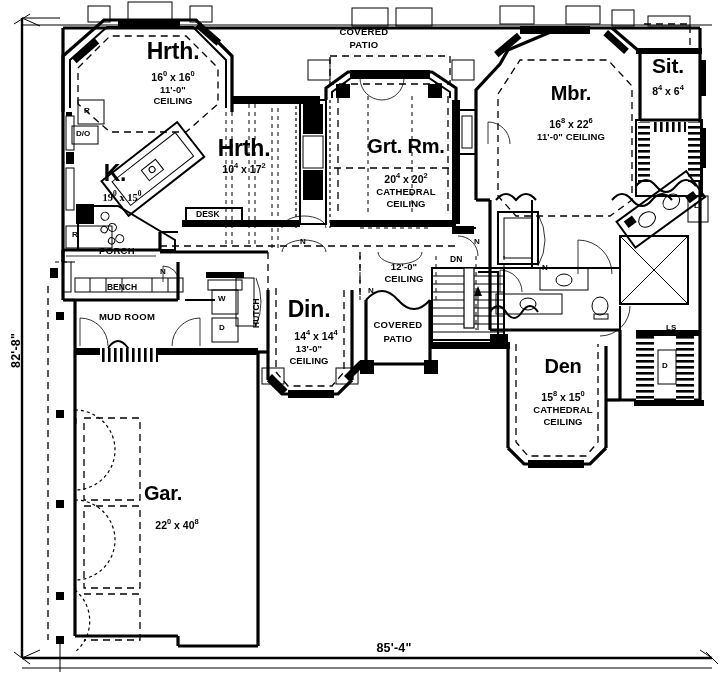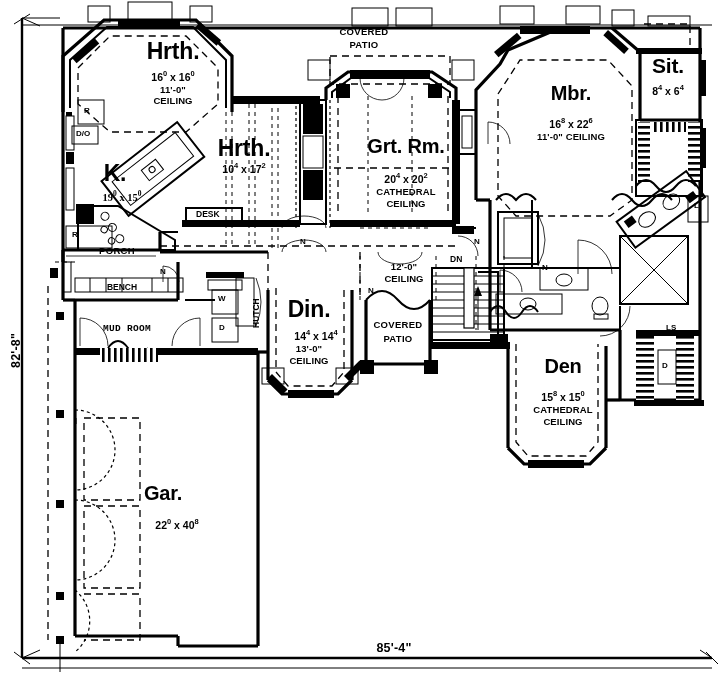--- a/index.html
+++ b/index.html
@@ -532,21 +532,21 @@
   <div class="lbl note-sm" style="left:450px; top:255px;">DN</div>
 
   <div class="lbl tiny" style="left:300px; top:238px;">N</div>
   <div class="lbl tiny" style="left:474px; top:238px;">N</div>
   <div class="lbl tiny" style="left:160px; top:268px;">N</div>
   <div class="lbl tiny" style="left:542px; top:264px;">N</div>
   <div class="lbl tiny" style="left:368px; top:287px;">N</div>
 
   <div class="lbl note ctr" style="left:117px; top:246px;">PORCH</div>
   <div class="lbl note-sm ctr" style="left:122px; top:283px;">BENCH</div>
-  <div class="lbl note ctr" style="left:127px; top:324px;font-family:Liberation Mono, monospace;">MUD ROOM</div>
+  <div class="lbl note ctr" style="left:127px; top:312px;">MUD ROOM</div>
   <div class="lbl note-sm" style="left:196px; top:210px;">DESK</div>
   <div class="lbl note-sm vert" style="left:252px; top:328px;">HUTCH</div>
 
   <div class="lbl room-name rm-lg ctr" style="left:309px; top:298px;">Din.</div>
   <div class="lbl dims ctr" style="left:316px; top:329px;">
     <span>14</span><sup>4</sup> x <span>14</span><sup>4</sup>
   </div>
   <div class="lbl ceil ctr" style="left:309px; top:344px;">13'-0"</div>
   <div class="lbl ceil ctr" style="left:309px; top:356px;">CEILING</div>
 

